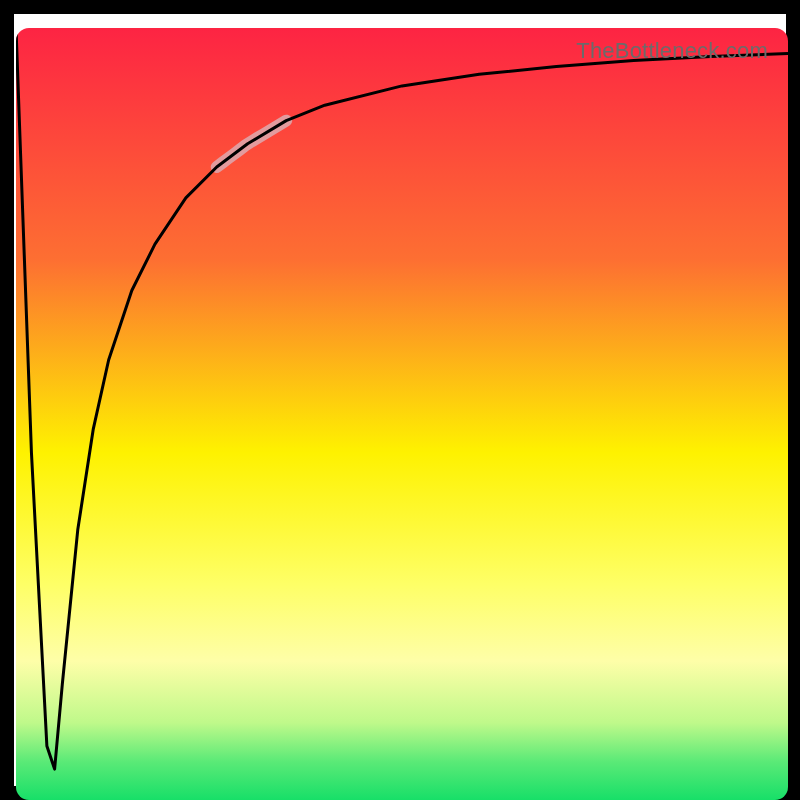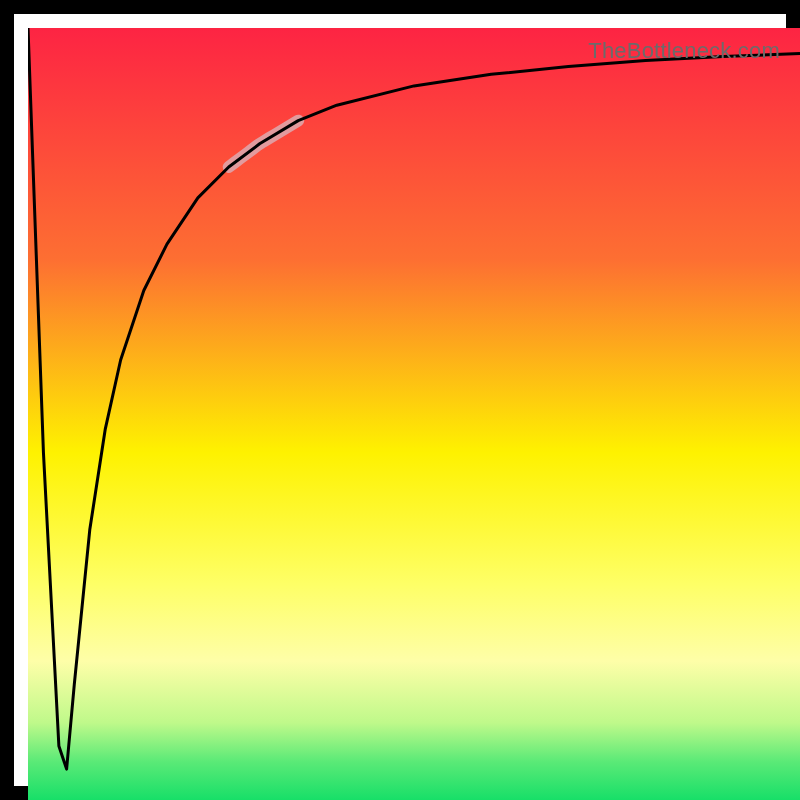--- a/index.html
+++ b/index.html
@@ -14,25 +14,26 @@
     position: absolute;
     left: 0;
     top: 0;
     width: 800px;
     height: 800px;
     box-sizing: border-box;
     border: 14px solid #000000;
   }
   .plot {
     position: absolute;
-    left: 14px;
+    left: 2px;
     top: 14px;
     width: 772px;
     height: 772px;
     overflow: hidden;
+    border-radius: 13px;
   }
   svg.bg {
     position: absolute;
     left: 0;
     top: 0;
     width: 772px;
     height: 772px;
   }
   svg.curve {
     position: absolute;

